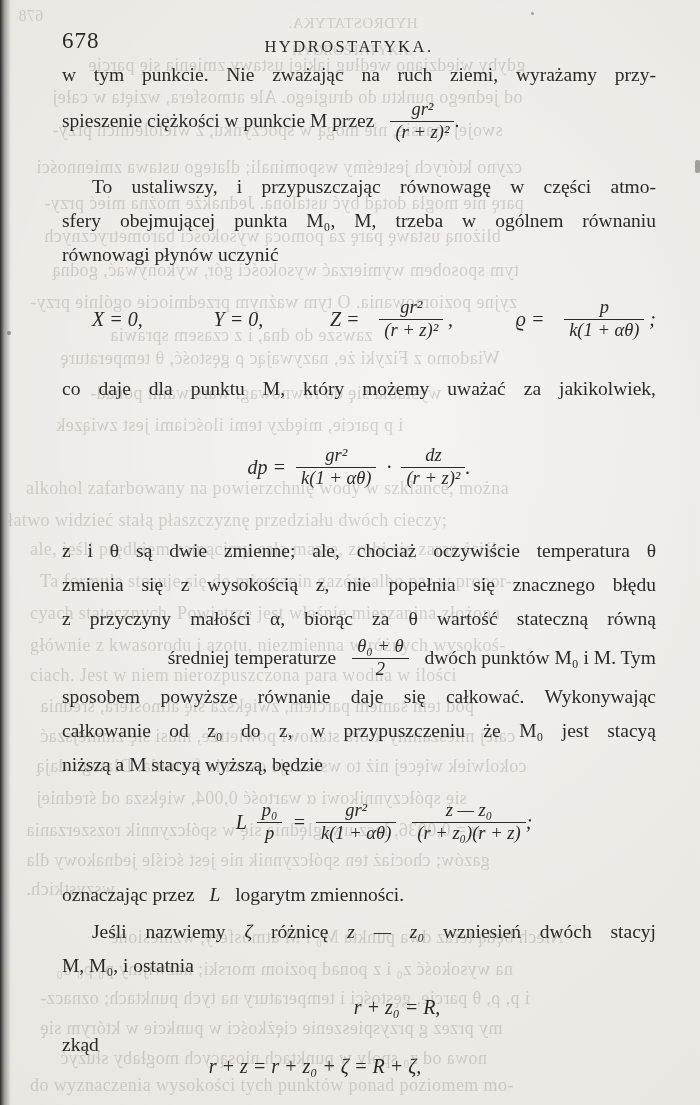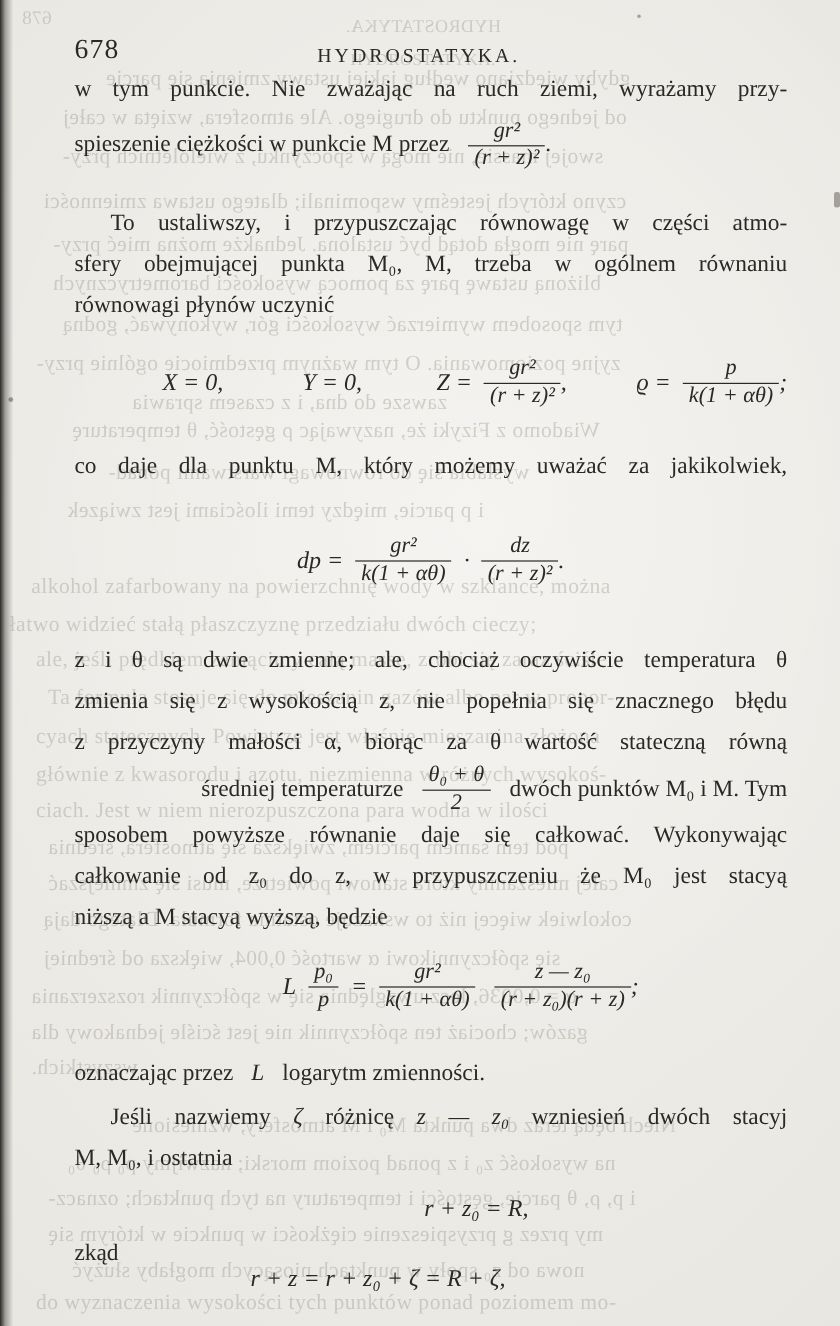--- a/index.html
+++ b/index.html
@@ -110,21 +110,21 @@
         <span>.</span>
       </div>
     </div>
 
     <div class="abs" style="top:170px">
       <div class="jl ind">To ustaliwszy, i przypuszczając równowagę w części atmo-</div>
       <div class="jl">sfery obejmującej punkta M₀, M, trzeba w ogólnem równaniu</div>
       <div>równowagi płynów uczynić</div>
     </div>
 
-    <div class="abs eq" style="top:288px;height:62px;justify-content:flex-end">
+    <div class="abs eq" style="top:288px;height:62px;justify-content:space-between">
       <span style="margin-left:30px">X = 0,</span>
       <span style="margin-left:66px">Y = 0,</span>
       <span style="margin-left:62px">Z =</span>
       <span class="sp-s"></span>
       <span class="fr">
         <span>gr²</span>
         <span class="d">(r + z)²</span>
       </span>
       <span>,</span>
       <span style="margin-left:58px">ϱ =</span>

